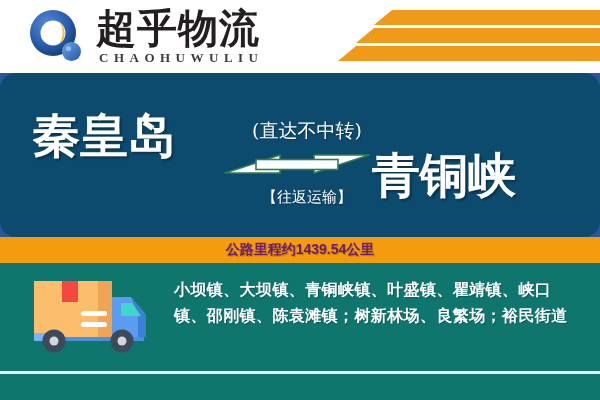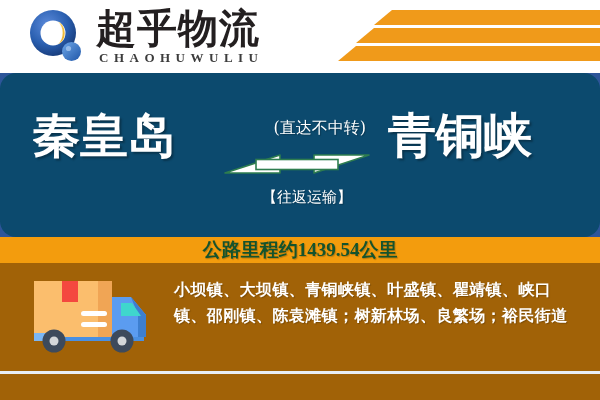--- a/index.html
+++ b/index.html
@@ -72,29 +72,29 @@
     top: 34px;
     font-family: "DejaVu Serif", "Liberation Serif", serif;
     font-weight: bold;
     font-size: 48px;
     line-height: 56px;
     color: #ffffff;
     white-space: nowrap;
     text-shadow: 2px 2px 2px rgba(0,0,0,0.30);
   }
   .city-origin { left: 32px; }
-  .city-dest   { left: 388px; }
+  .city-dest   { left: 372px; margin-top: 40px; }
 
   .note-top {
     position: absolute;
     left: 248px; top: 45px;
     width: 118px;
-    text-align: right;
-    font-family: "DejaVu Serif", "Liberation Serif", serif;
-    font-size: 16px;
+    text-align: center;
+    font-family: "DejaVu Serif", "Liberation Serif", serif;
+    font-size: 19px;
     color: #ffffff;
     white-space: nowrap;
     text-shadow: 1px 1px 1px rgba(0,0,0,0.25);
   }
   .arrow-wrap {
     position: absolute;
     left: 222px; top: 71px;
     width: 150px; height: 40px;
   }
   .note-bottom {
@@ -115,35 +115,35 @@
     left: 0; top: 237px;
     width: 600px;
     height: 26px;
     background: #f39c0d;
     display: flex;
     align-items: center;
     justify-content: center;
     gap: 14px;
   }
   .info-text {
-    font-family: Liberation Serif, serif;
-    font-weight: bold;
-    font-size: 19px;
-    color: #14532d;
+    font-family: Liberation Sans, sans-serif;
+    font-weight: bold;
+    font-size: 14px;
+    color: #701a75;
     white-space: nowrap;
     text-shadow: 1px 1px 1px rgba(0,0,0,0.22);
   }
 
   
   .coverage {
     position: absolute;
     left: 0; top: 263px;
     width: 600px;
     height: 137px;
-    background: #a16207;
+    background: #0f766e;
   }
   .truck {
     position: absolute;
     left: 26px; top: 12px;
     width: 126px; height: 82px;
   }
   .coverage-text {
     position: absolute;
     left: 174px; top: 14px;
     width: 404px;

